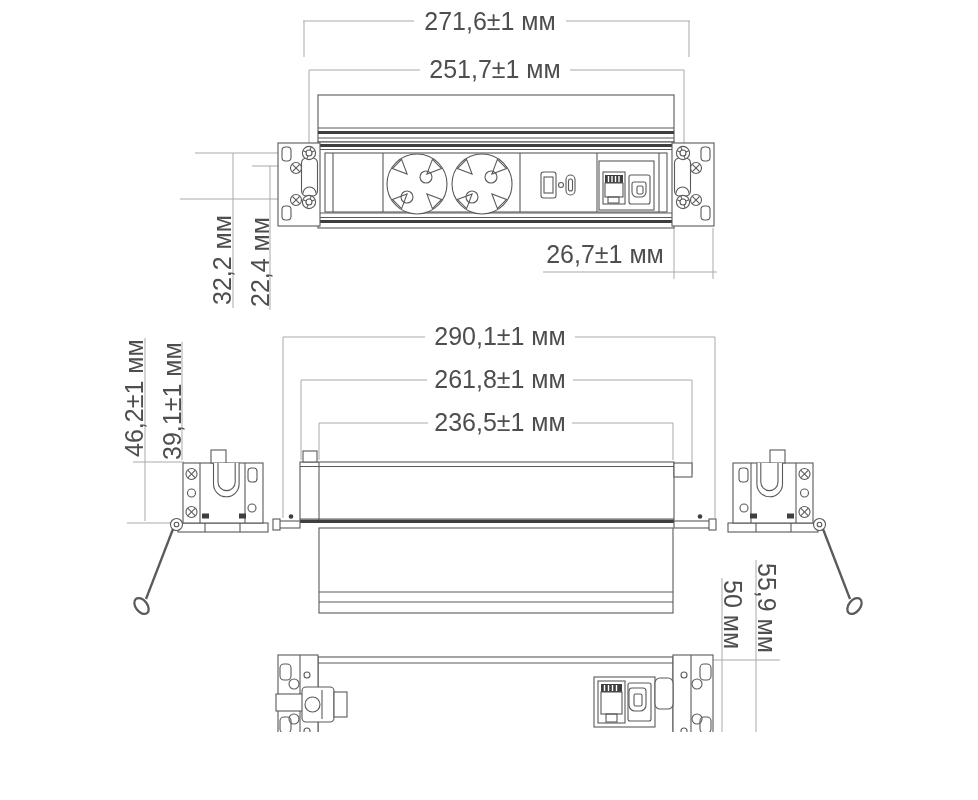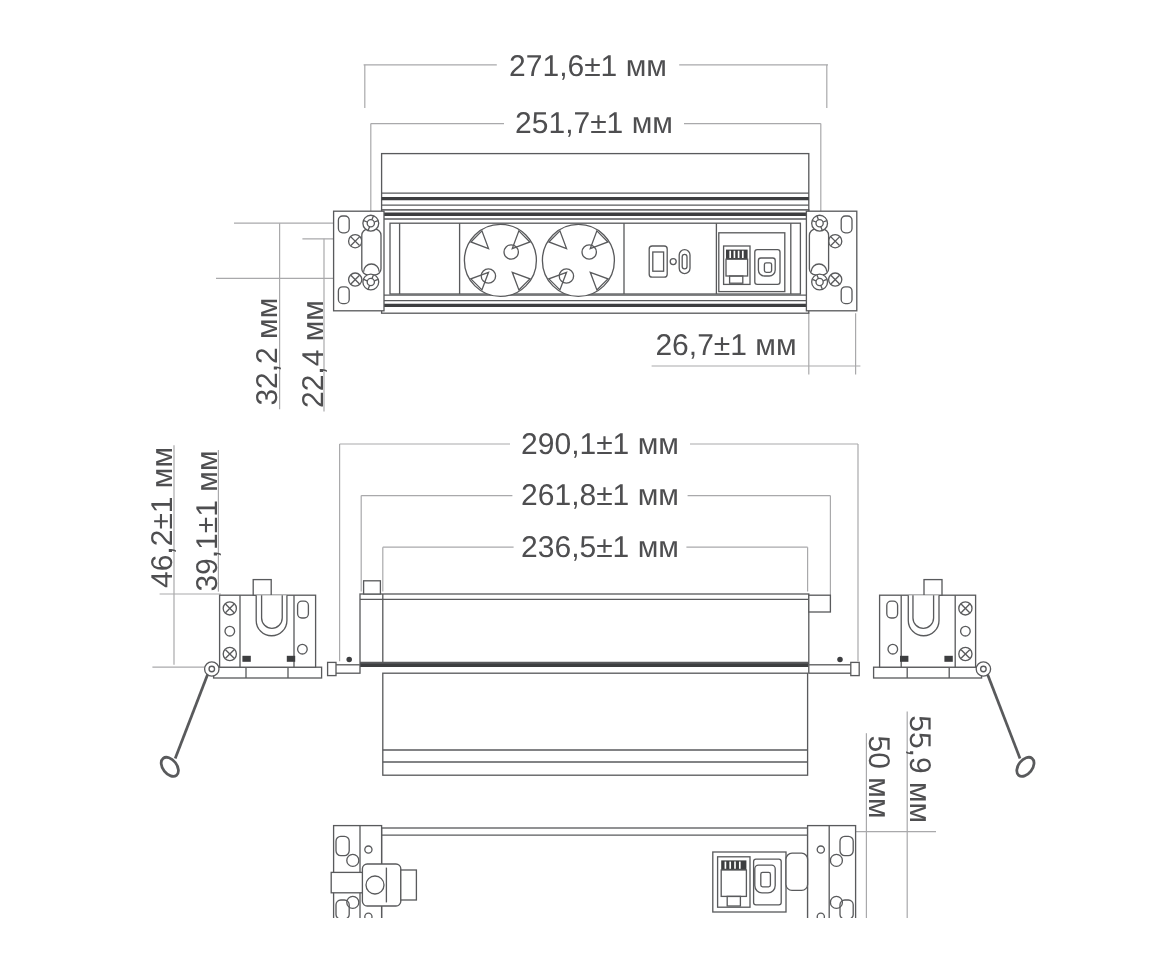--- a/index.html
+++ b/index.html
@@ -1,16 +1,16 @@
 <!DOCTYPE html>
 <html><head>
 <meta charset="utf-8">
 <style>
   html,body{margin:0;padding:0;background:#ffffff;}
-  .page{width:978px;height:732px;position:relative;background:#fff;overflow:hidden;margin-top:33px;}
+  .page{width:978px;height:732px;position:relative;background:#fff;overflow:hidden;}
   svg{display:block;}
   .ln{fill:none;stroke:#595a5c;stroke-width:1.1;}
   .lnw{fill:#ffffff;stroke:#595a5c;stroke-width:1.1;}
   .thick{fill:none;stroke:#3d3e40;stroke-width:2.8;}
   .dim{fill:none;stroke:#a9a9ab;stroke-width:1;}
   .dkfill{fill:#3d3e40;stroke:none;}
   .wire{fill:none;stroke:#595a5c;stroke-width:2.3;}
   text.dimtxt{font-family:"Liberation Sans",sans-serif;font-size:25px;fill:#4e4e50;}
 </style>
 </head>

